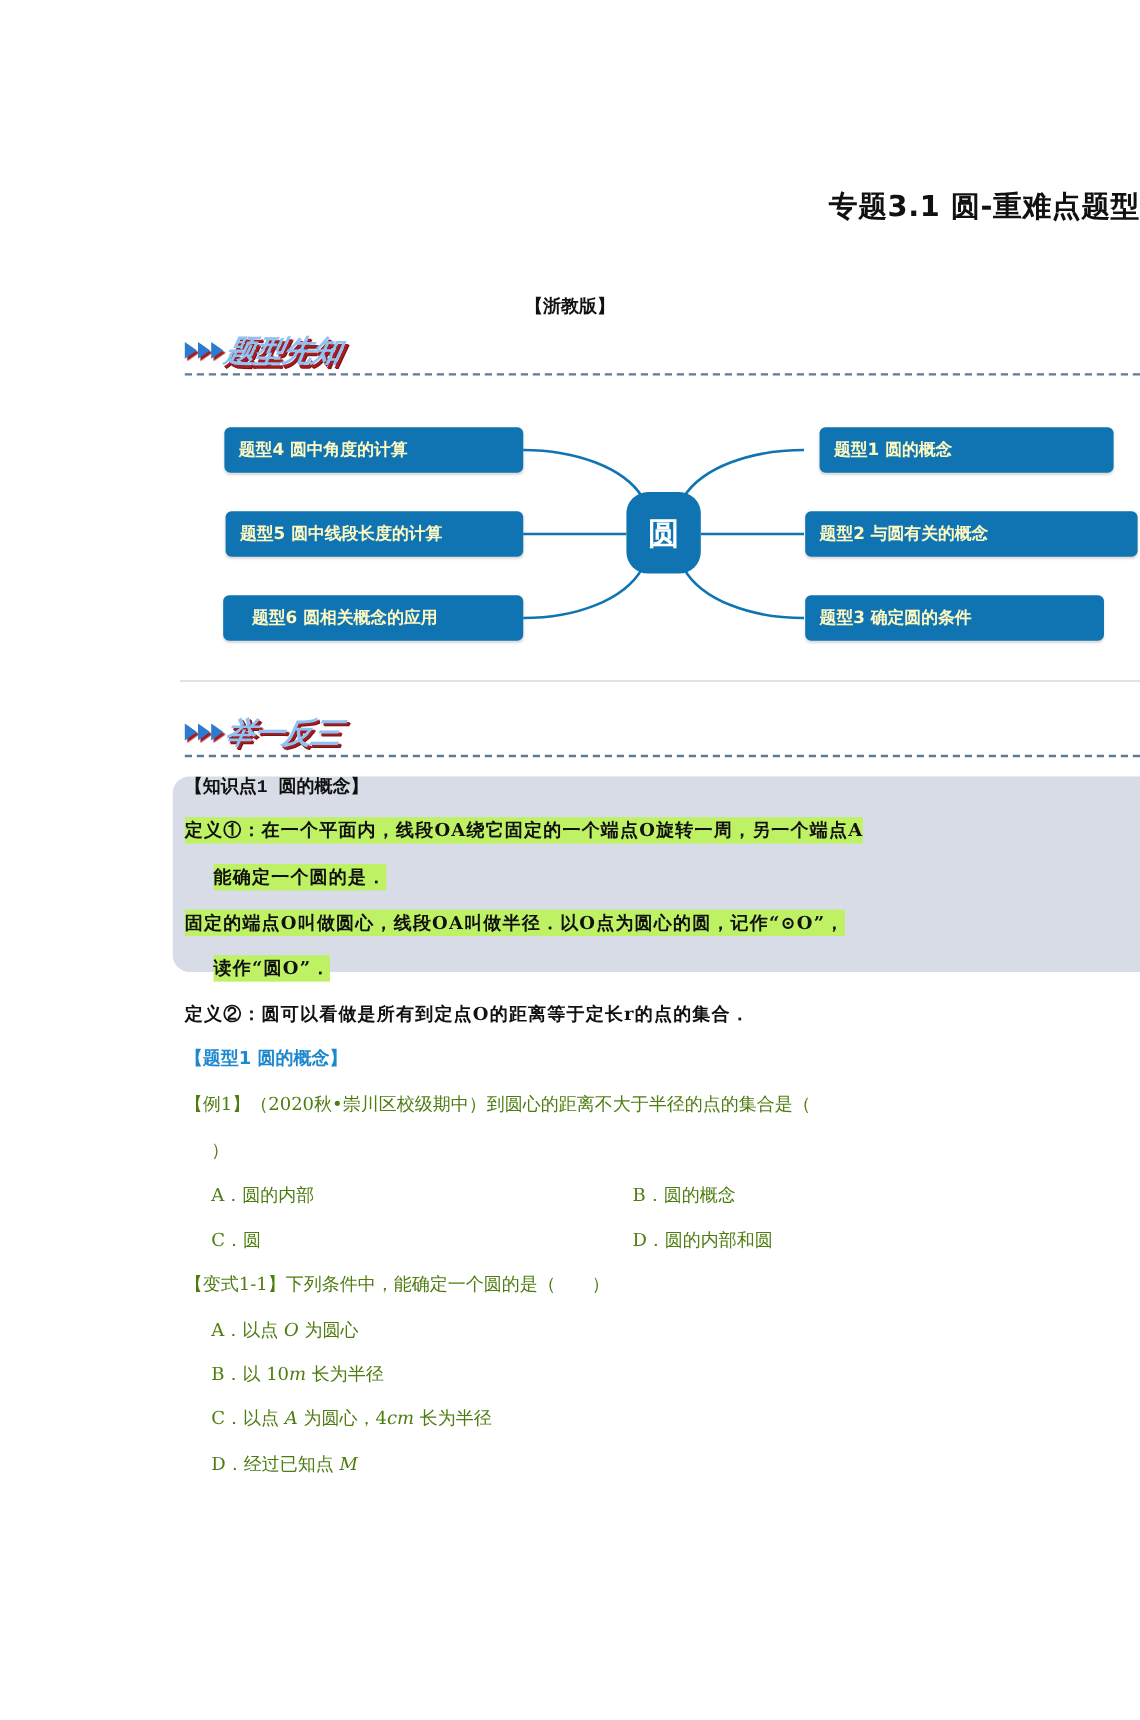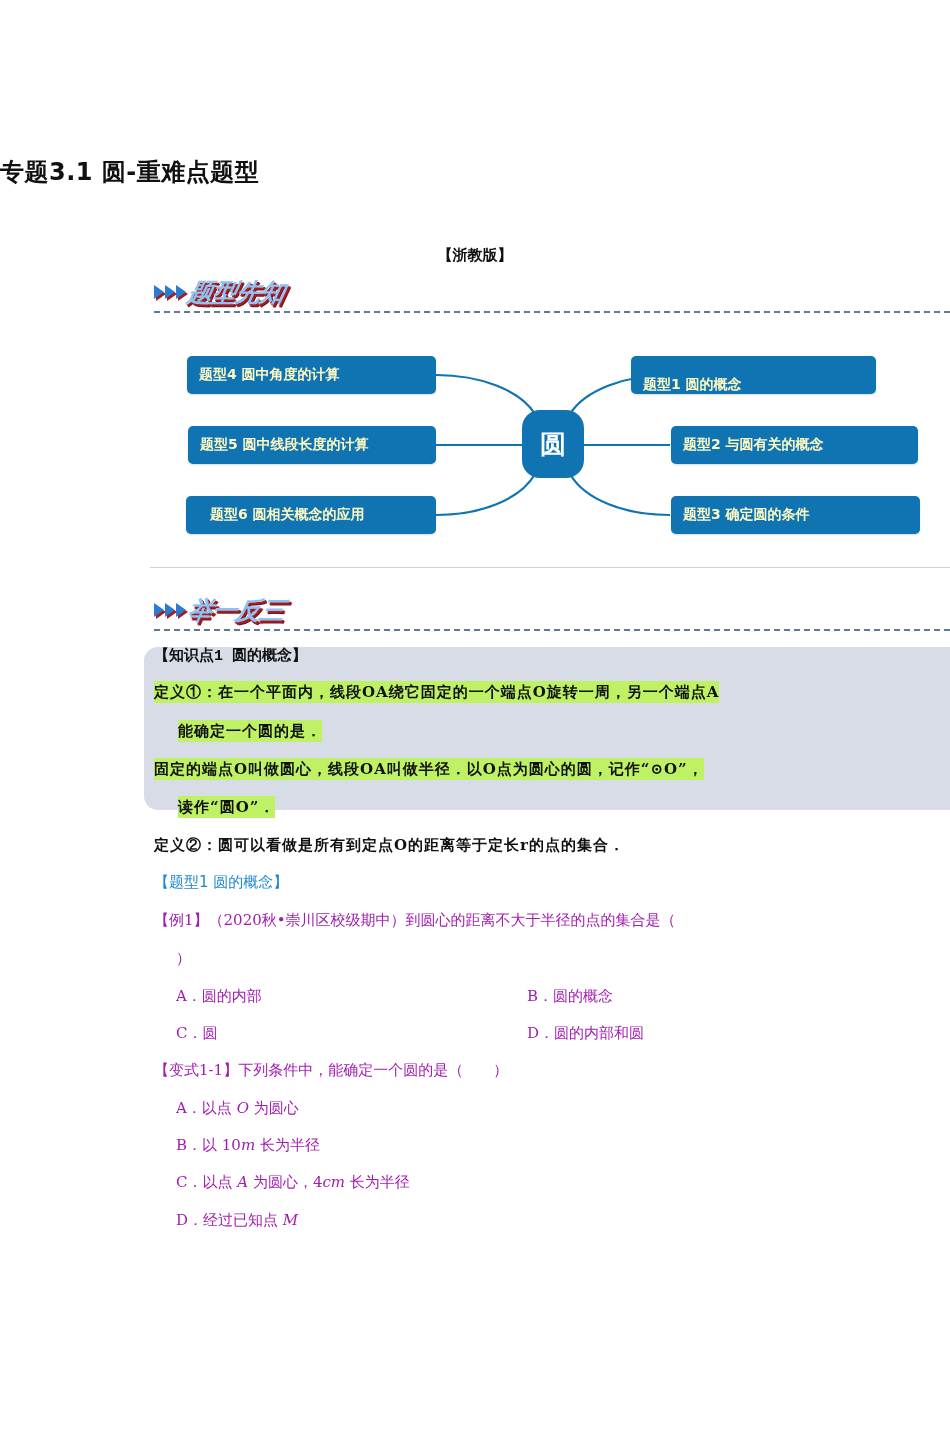--- a/index.html
+++ b/index.html
@@ -1,20 +1,20 @@
 <!DOCTYPE html>
 <html><head>
   <meta charset="utf-8">
   <style>
     * { box-sizing: border-box; margin: 0; padding: 0; }
     html, body { width: 950px; height: 1433px; background: #ffffff; overflow: hidden; }
     body { position: relative; font-family: "DejaVu Serif", "Liberation Serif", serif; color: #111; }
 
     .title {
-      position: absolute; top: 156px; left: 0; width: 950px; text-align: left;
+      position: absolute; top: 156px; left: 0; width: 950px; text-align: right;
       font-family: "DejaVu Sans", "Liberation Sans", sans-serif;
       font-size: 24px; font-weight: bold; letter-spacing: 0.5px; color: #111;
     }
     .edition {
       position: absolute; top: 246px; left: 0; width: 950px; text-align: center;
       font-family: "DejaVu Sans", "Liberation Sans", sans-serif;
       font-size: 15px; font-weight: bold; color: #111;
     }
 
     
@@ -65,23 +65,23 @@
     .line {
       position: absolute; font-size: 15px; white-space: nowrap;
       font-family: "DejaVu Serif", "Liberation Serif", serif;
     }
     .kb-head {
       font-family: Liberation Mono, monospace; font-weight: bold; font-size: 15px;
     }
     .hl { background: #bef264; padding: 2px 0; font-weight: bold; letter-spacing: 1px; }
     .bold { font-weight: bold; text-align: right; }
     .blue-head {
-      font-family: "DejaVu Sans", "Liberation Sans", sans-serif; font-weight: normal; color: #1e88cf; font-size: 15px;
+      font-family: "DejaVu Sans", "Liberation Sans", sans-serif; font-weight: bold; color: #1e88cf; font-size: 15px;
     }
-    .q { font-size: 15px; color: #a21caf; }
+    .q { font-size: 15px; color: #4d7c0f; }
     .it { font-style: italic; }
   </style>
 </head>
 <body>
 
 <div class="title">专题3.1  圆-重难点题型</div>
 <div class="edition">【浙教版】</div>
 
 <div class="banner" style="top:274px;">
   <div class="arrows">
@@ -109,24 +109,24 @@
 </div>
 <div class="mm-node" style="left:188px; top:426px; width:248px;">
   <span>题型5  圆中线段长度的计算</span>
 </div>
 <div class="mm-node" style="left:186px; top:496px; width:250px;padding-left:24px;">
   <span>题型6  圆相关概念的应用</span>
 </div>
 
 <div class="mm-center">圆</div>
 
-<div class="mm-node" style="left:631px; top:356px; width:245px;align-items:flex-end;">
+<div class="mm-node" style="left:683px; top:356px; width:245px;">
   <span>题型1  圆的概念</span>
 </div>
-<div class="mm-node" style="left:671px; top:426px; width:247px;">
+<div class="mm-node" style="left:671px; top:426px; width:277px;">
   <span>题型2  与圆有关的概念</span>
 </div>
 <div class="mm-node" style="left:671px; top:496px; width:249px;">
   <span>题型3  确定圆的条件</span>
 </div>
 
 <div class="thin-line" style="top:567px;"></div>
 
 <div class="banner" style="top:592px;">
   <div class="arrows">

